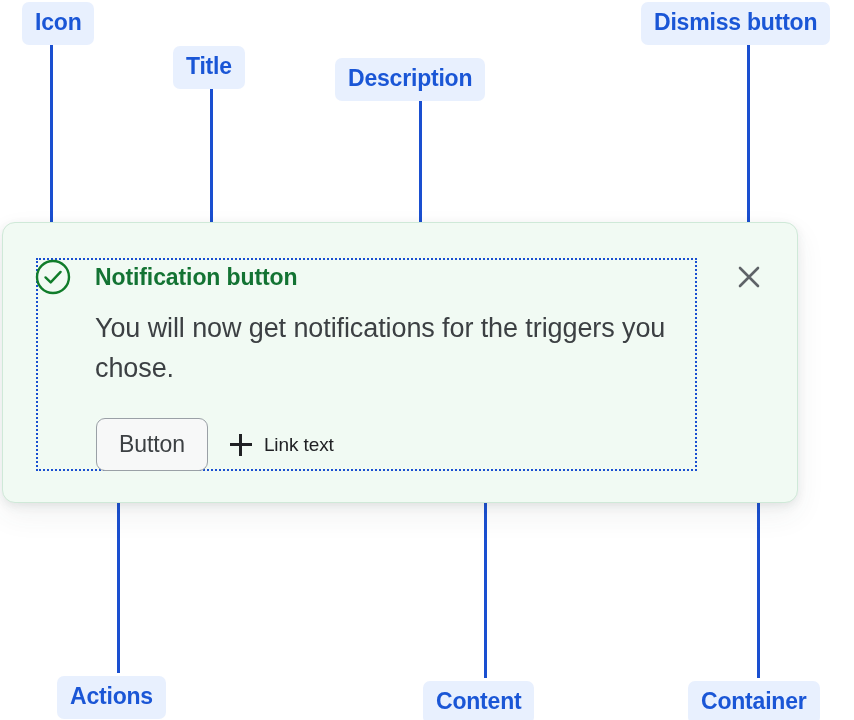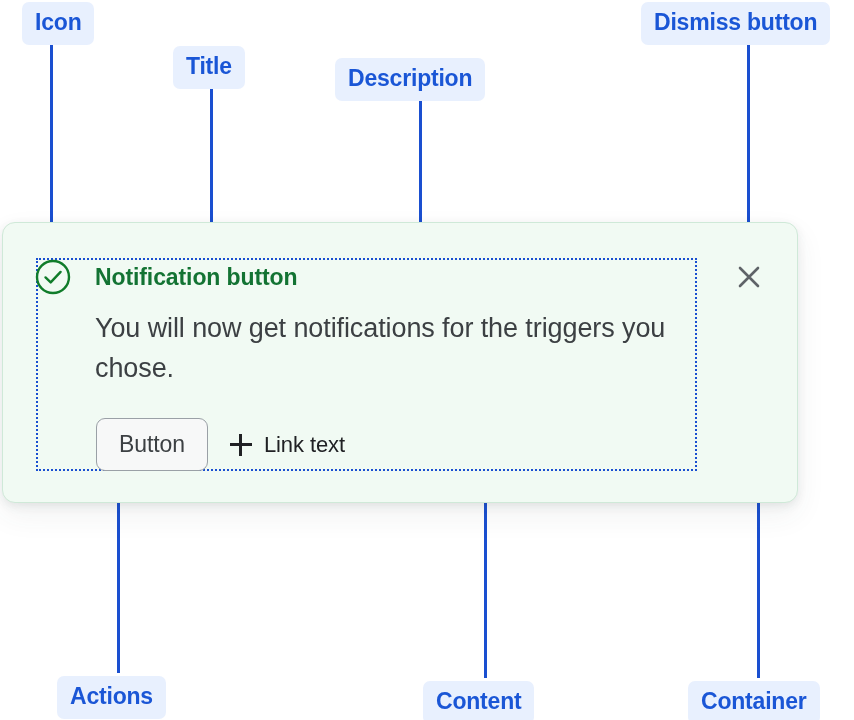--- a/index.html
+++ b/index.html
@@ -133,21 +133,21 @@
     font-family: "Liberation Sans", "DejaVu Sans", sans-serif;
     letter-spacing: -0.1px;
     box-sizing: border-box;
     cursor: pointer;
   }
   .action-link {
     display: inline-flex;
     align-items: center;
     margin-left: 22px;
     color: #202124;
-    font-size: 22px;
+    font-size: 19px;
     letter-spacing: -0.1px;
     cursor: pointer;
     text-decoration: none;
     justify-content: space-between;
   }
   .plus-icon {
     display: inline-block;
     position: relative;
     width: 22px;
     height: 22px;

